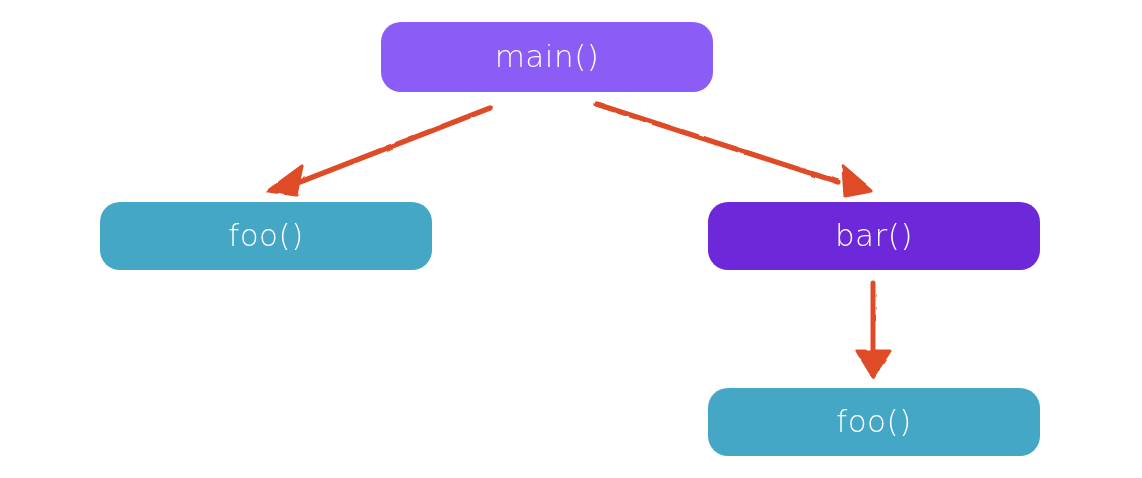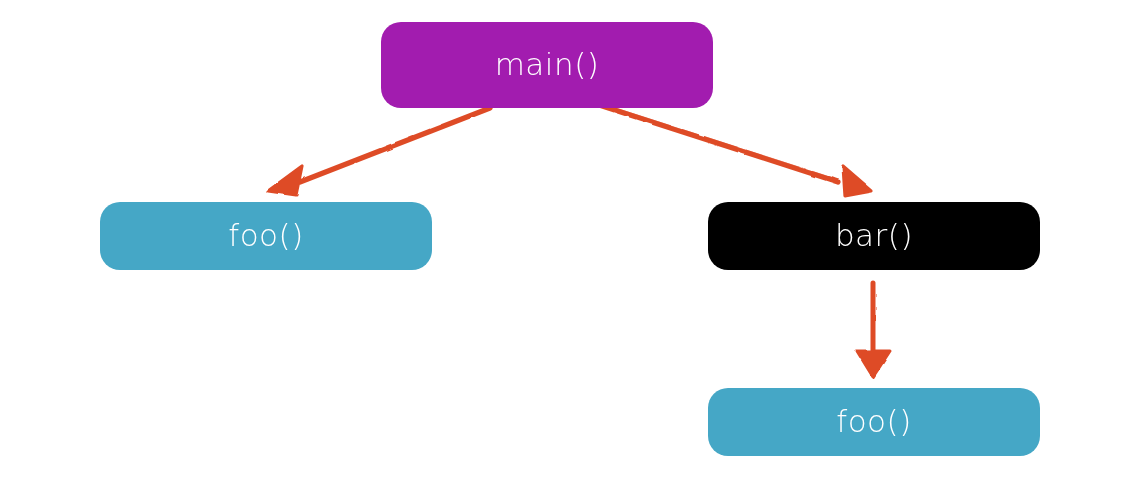--- a/index.html
+++ b/index.html
@@ -68,29 +68,29 @@
       <path d="M 872 191 L 843 166 L 845 196 Z" fill="#de4c28" stroke="#de4c28" stroke-width="3.2" stroke-linejoin="round"></path>
     </g>
 
     <g filter="url(#rough)">
       <path d="M 873 283 L 873 355" stroke="#de4c28" stroke-width="5" stroke-linecap="round" fill="none"></path>
       <path d="M 874 285 L 874 352" stroke="#de4c28" stroke-width="2" stroke-linecap="round" fill="none" opacity="0.5"></path>
       <path d="M 873 377 L 857 351 L 890 351 Z" fill="#de4c28" stroke="#de4c28" stroke-width="3" stroke-linejoin="round"></path>
     </g>
   </svg>
 
-  <div class="node" id="node-main" style="left: 381px; top: 22px; width: 332px; height: 86px; border-radius: 20px; background: #a21caf; color: rgb(255, 255, 255); font-size: 31px;">
+  <div class="node" id="node-main" style="left: 381px; top: 22px; width: 332px; height: 70px; border-radius: 20px; background: #8b5cf6; color: rgb(255, 255, 255); font-size: 31px;">
     <span class="node-label">main()</span>
   </div>
 
   <div class="node" id="node-foo-left" style="left: 100px; top: 202px; width: 332px; height: 68px; border-radius: 20px; background: rgb(69, 167, 198); color: rgb(255, 255, 255); font-size: 31px;">
     <span class="node-label">foo()</span>
   </div>
 
-  <div class="node" id="node-bar" style="left: 708px; top: 202px; width: 332px; height: 68px; border-radius: 20px; background: #000000; color: rgb(255, 255, 255); font-size: 31px;">
+  <div class="node" id="node-bar" style="left: 708px; top: 202px; width: 332px; height: 68px; border-radius: 20px; background: #6d28d9; color: rgb(255, 255, 255); font-size: 31px;">
     <span class="node-label">bar()</span>
   </div>
 
   <div class="node" id="node-foo-bottom" style="left: 708px; top: 388px; width: 332px; height: 68px; border-radius: 20px; background: rgb(69, 167, 198); color: rgb(255, 255, 255); font-size: 31px;">
     <span class="node-label">foo()</span>
   </div>
 
 </div>
 
 </body></html>

